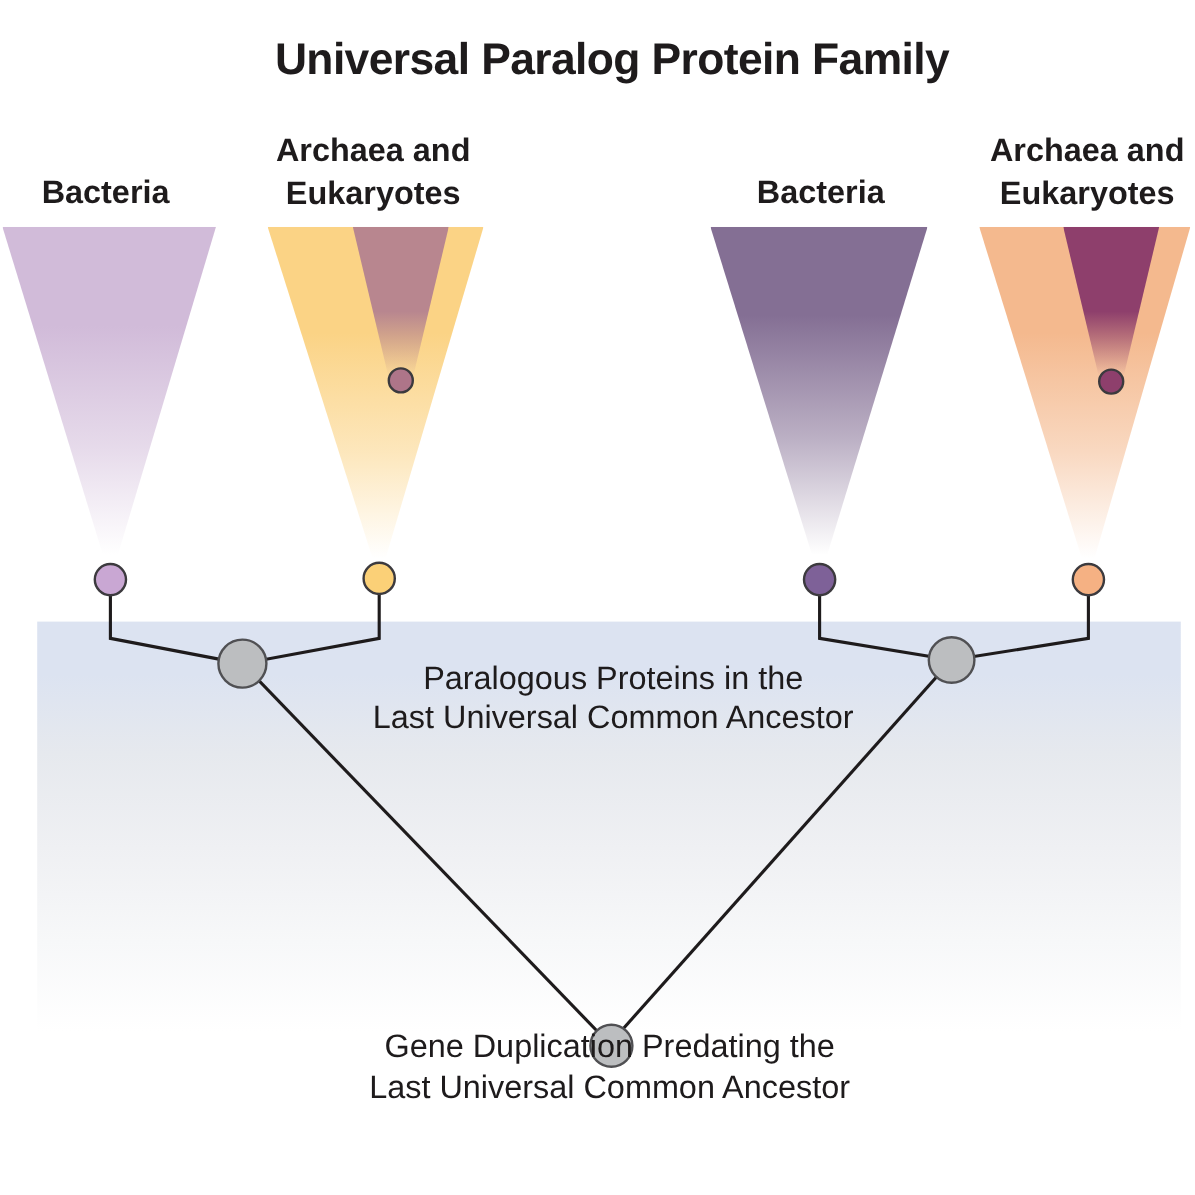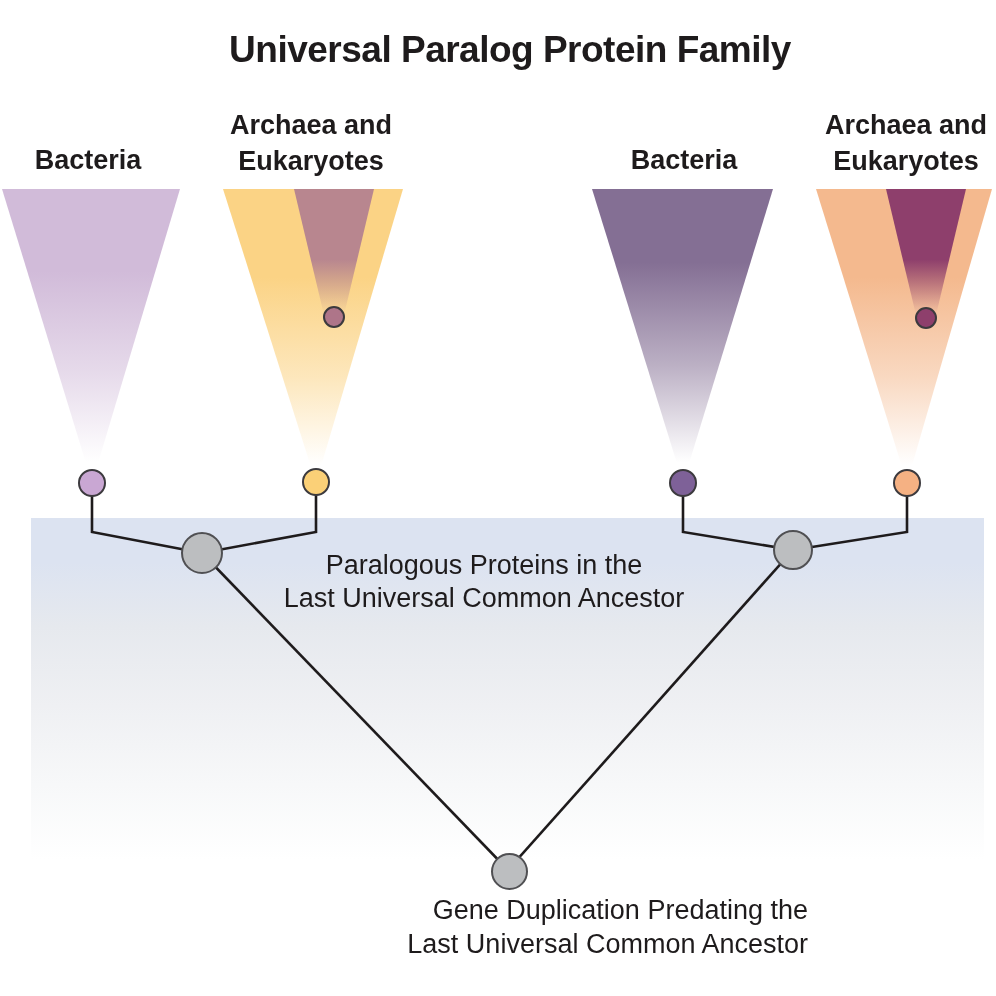--- a/index.html
+++ b/index.html
@@ -98,22 +98,22 @@
   <div class="tip-circle" id="tip-archaea-left"></div>
   <div class="tip-circle" id="tip-bacteria-right"></div>
   <div class="tip-circle" id="tip-archaea-right"></div>
   <div class="inner-tip-circle" id="inner-tip-left"></div>
   <div class="inner-tip-circle" id="inner-tip-right"></div>
 
   <div class="ancestor-node" id="node-paralog-left"></div>
   <div class="ancestor-node" id="node-paralog-right"></div>
   <div class="ancestor-node" id="node-duplication"></div>
 
-  <div class="txt node-label" style="left:234px;width:500px;top:549px;">
+  <div class="txt node-label" style="left:261px;width:500px;top:549px;">
     <span style="display:block">Paralogous Proteins in the</span>
     <span style="display:block">Last Universal Common Ancestor</span>
   </div>
-  <div class="txt node-label" style="left:208px;width:600px;top:893px;line-height:34px;text-align:right;">
+  <div class="txt node-label" style="left:208px;width:600px;top:855px;line-height:34px;">
     <span style="display:block">Gene Duplication Predating the</span>
     <span style="display:block">Last Universal Common Ancestor</span>
   </div>
 
 </div>
 
 </body></html>

